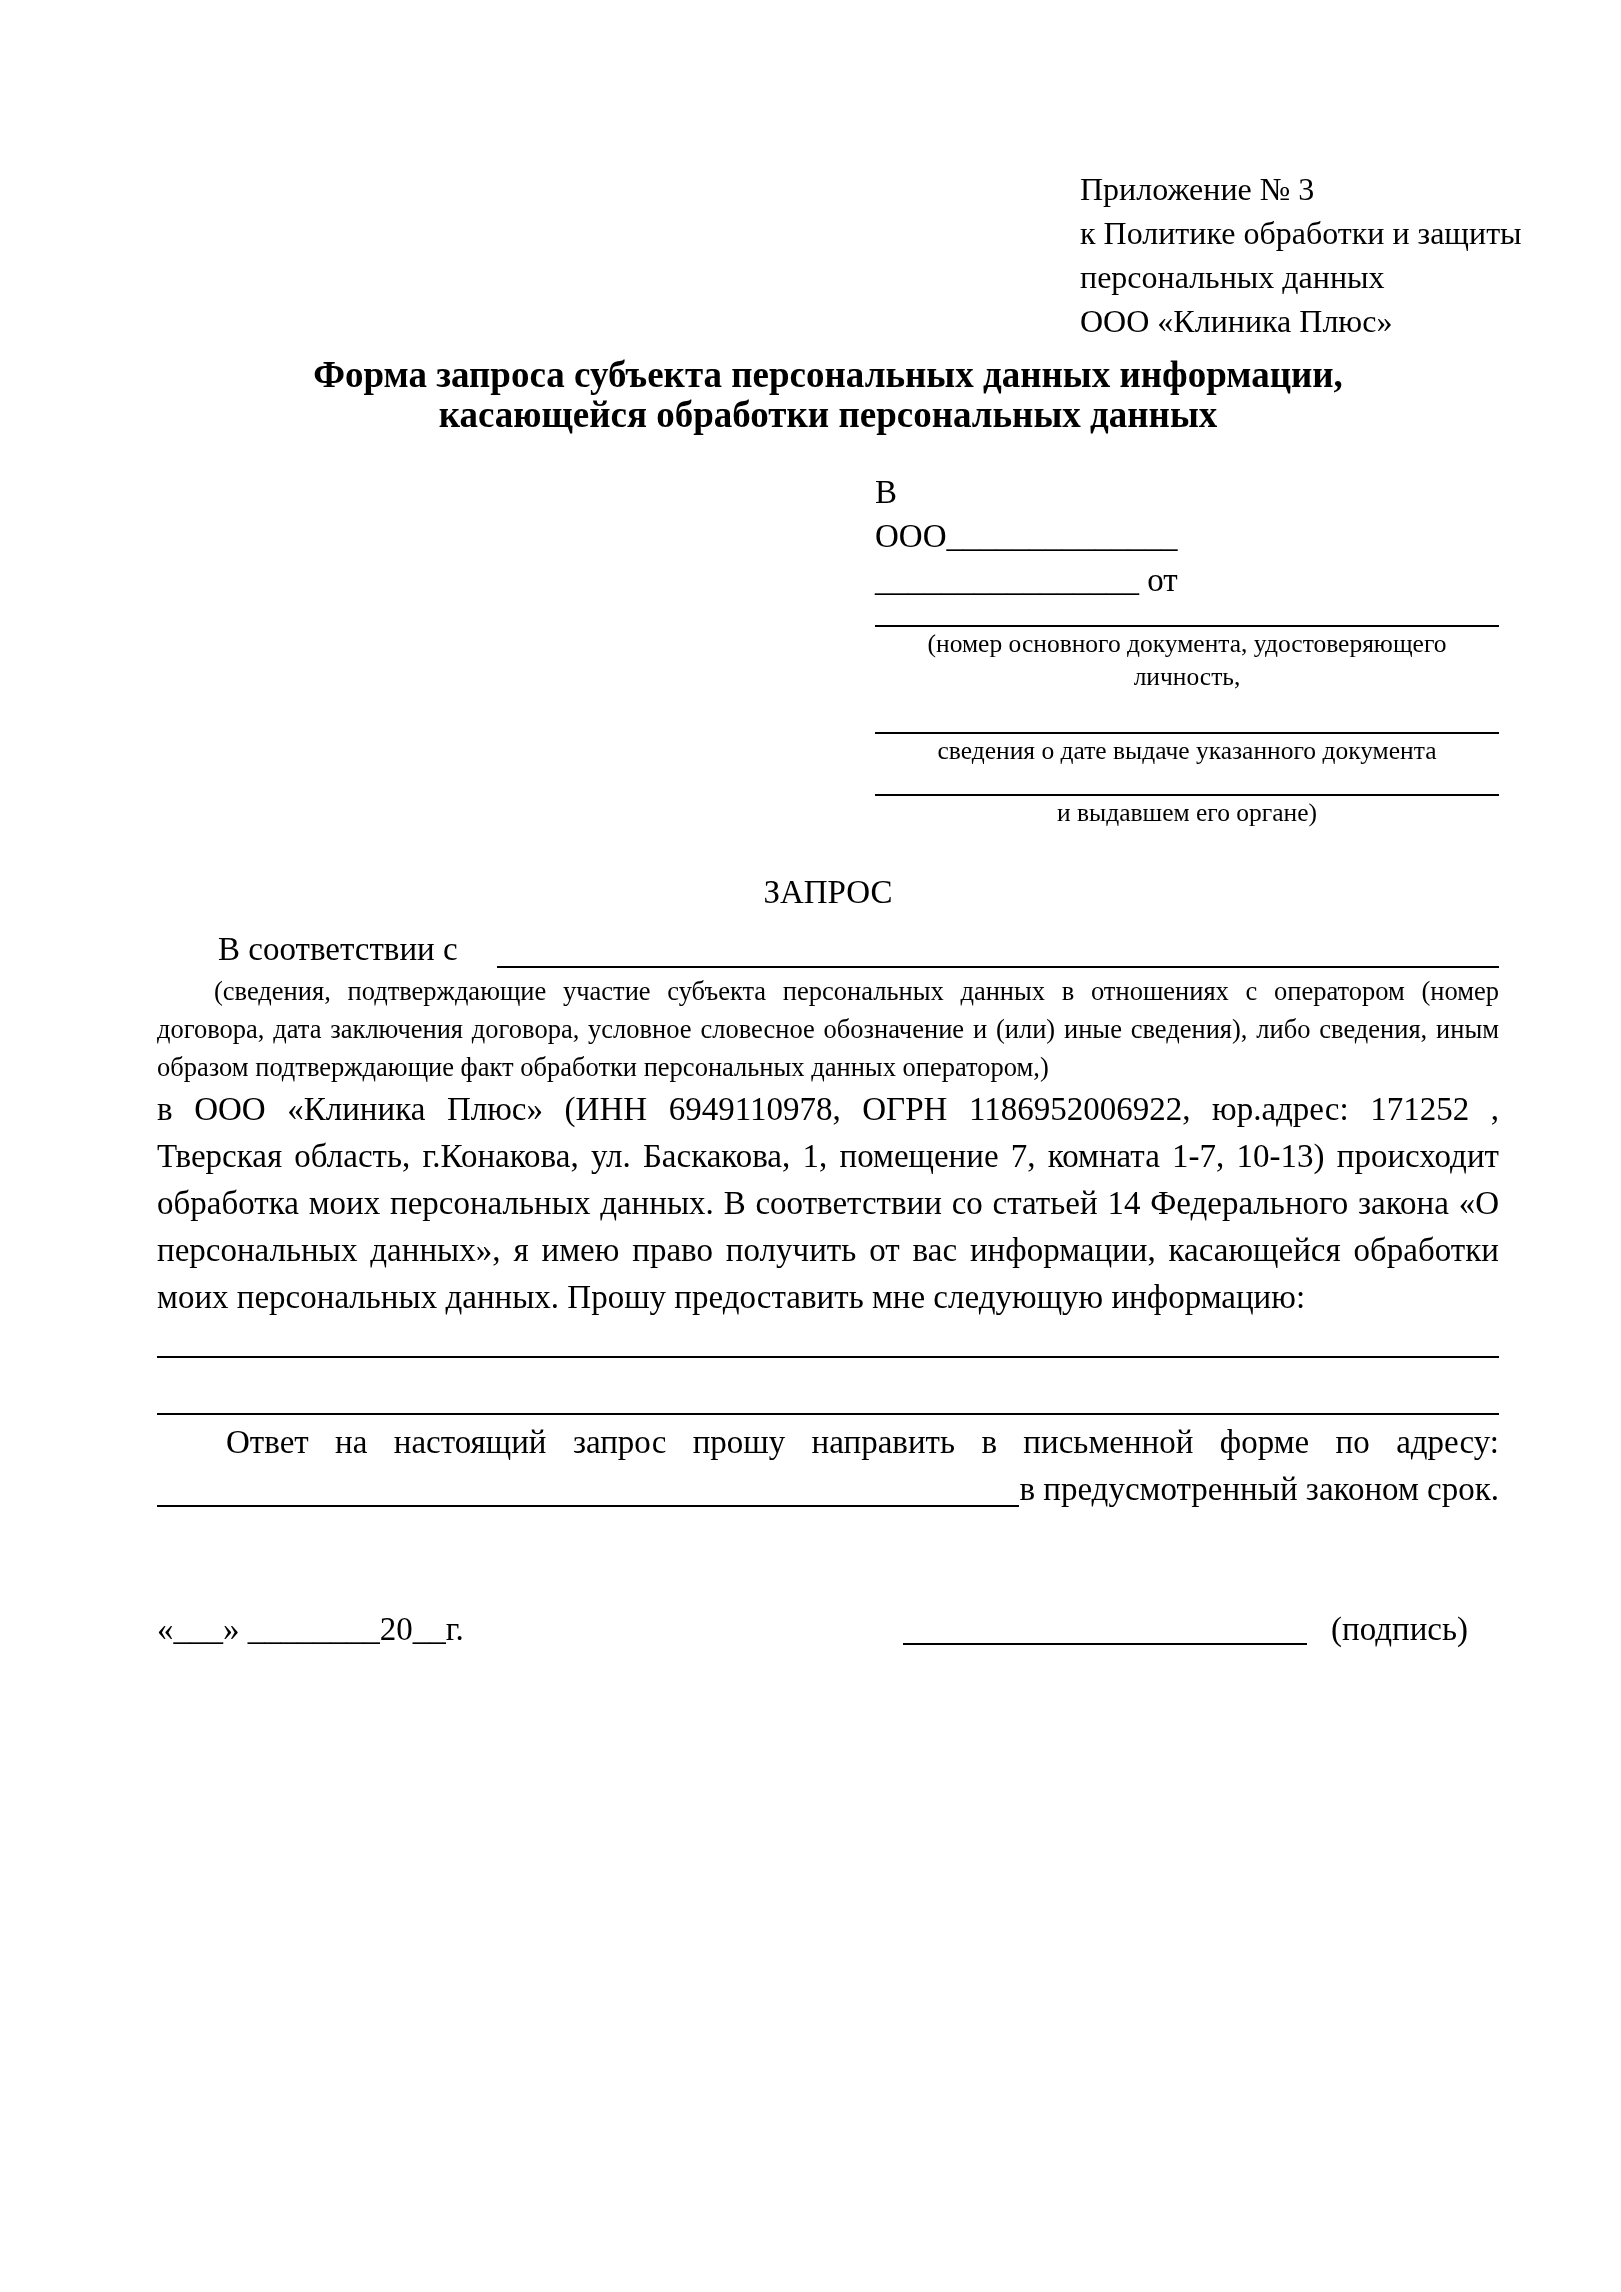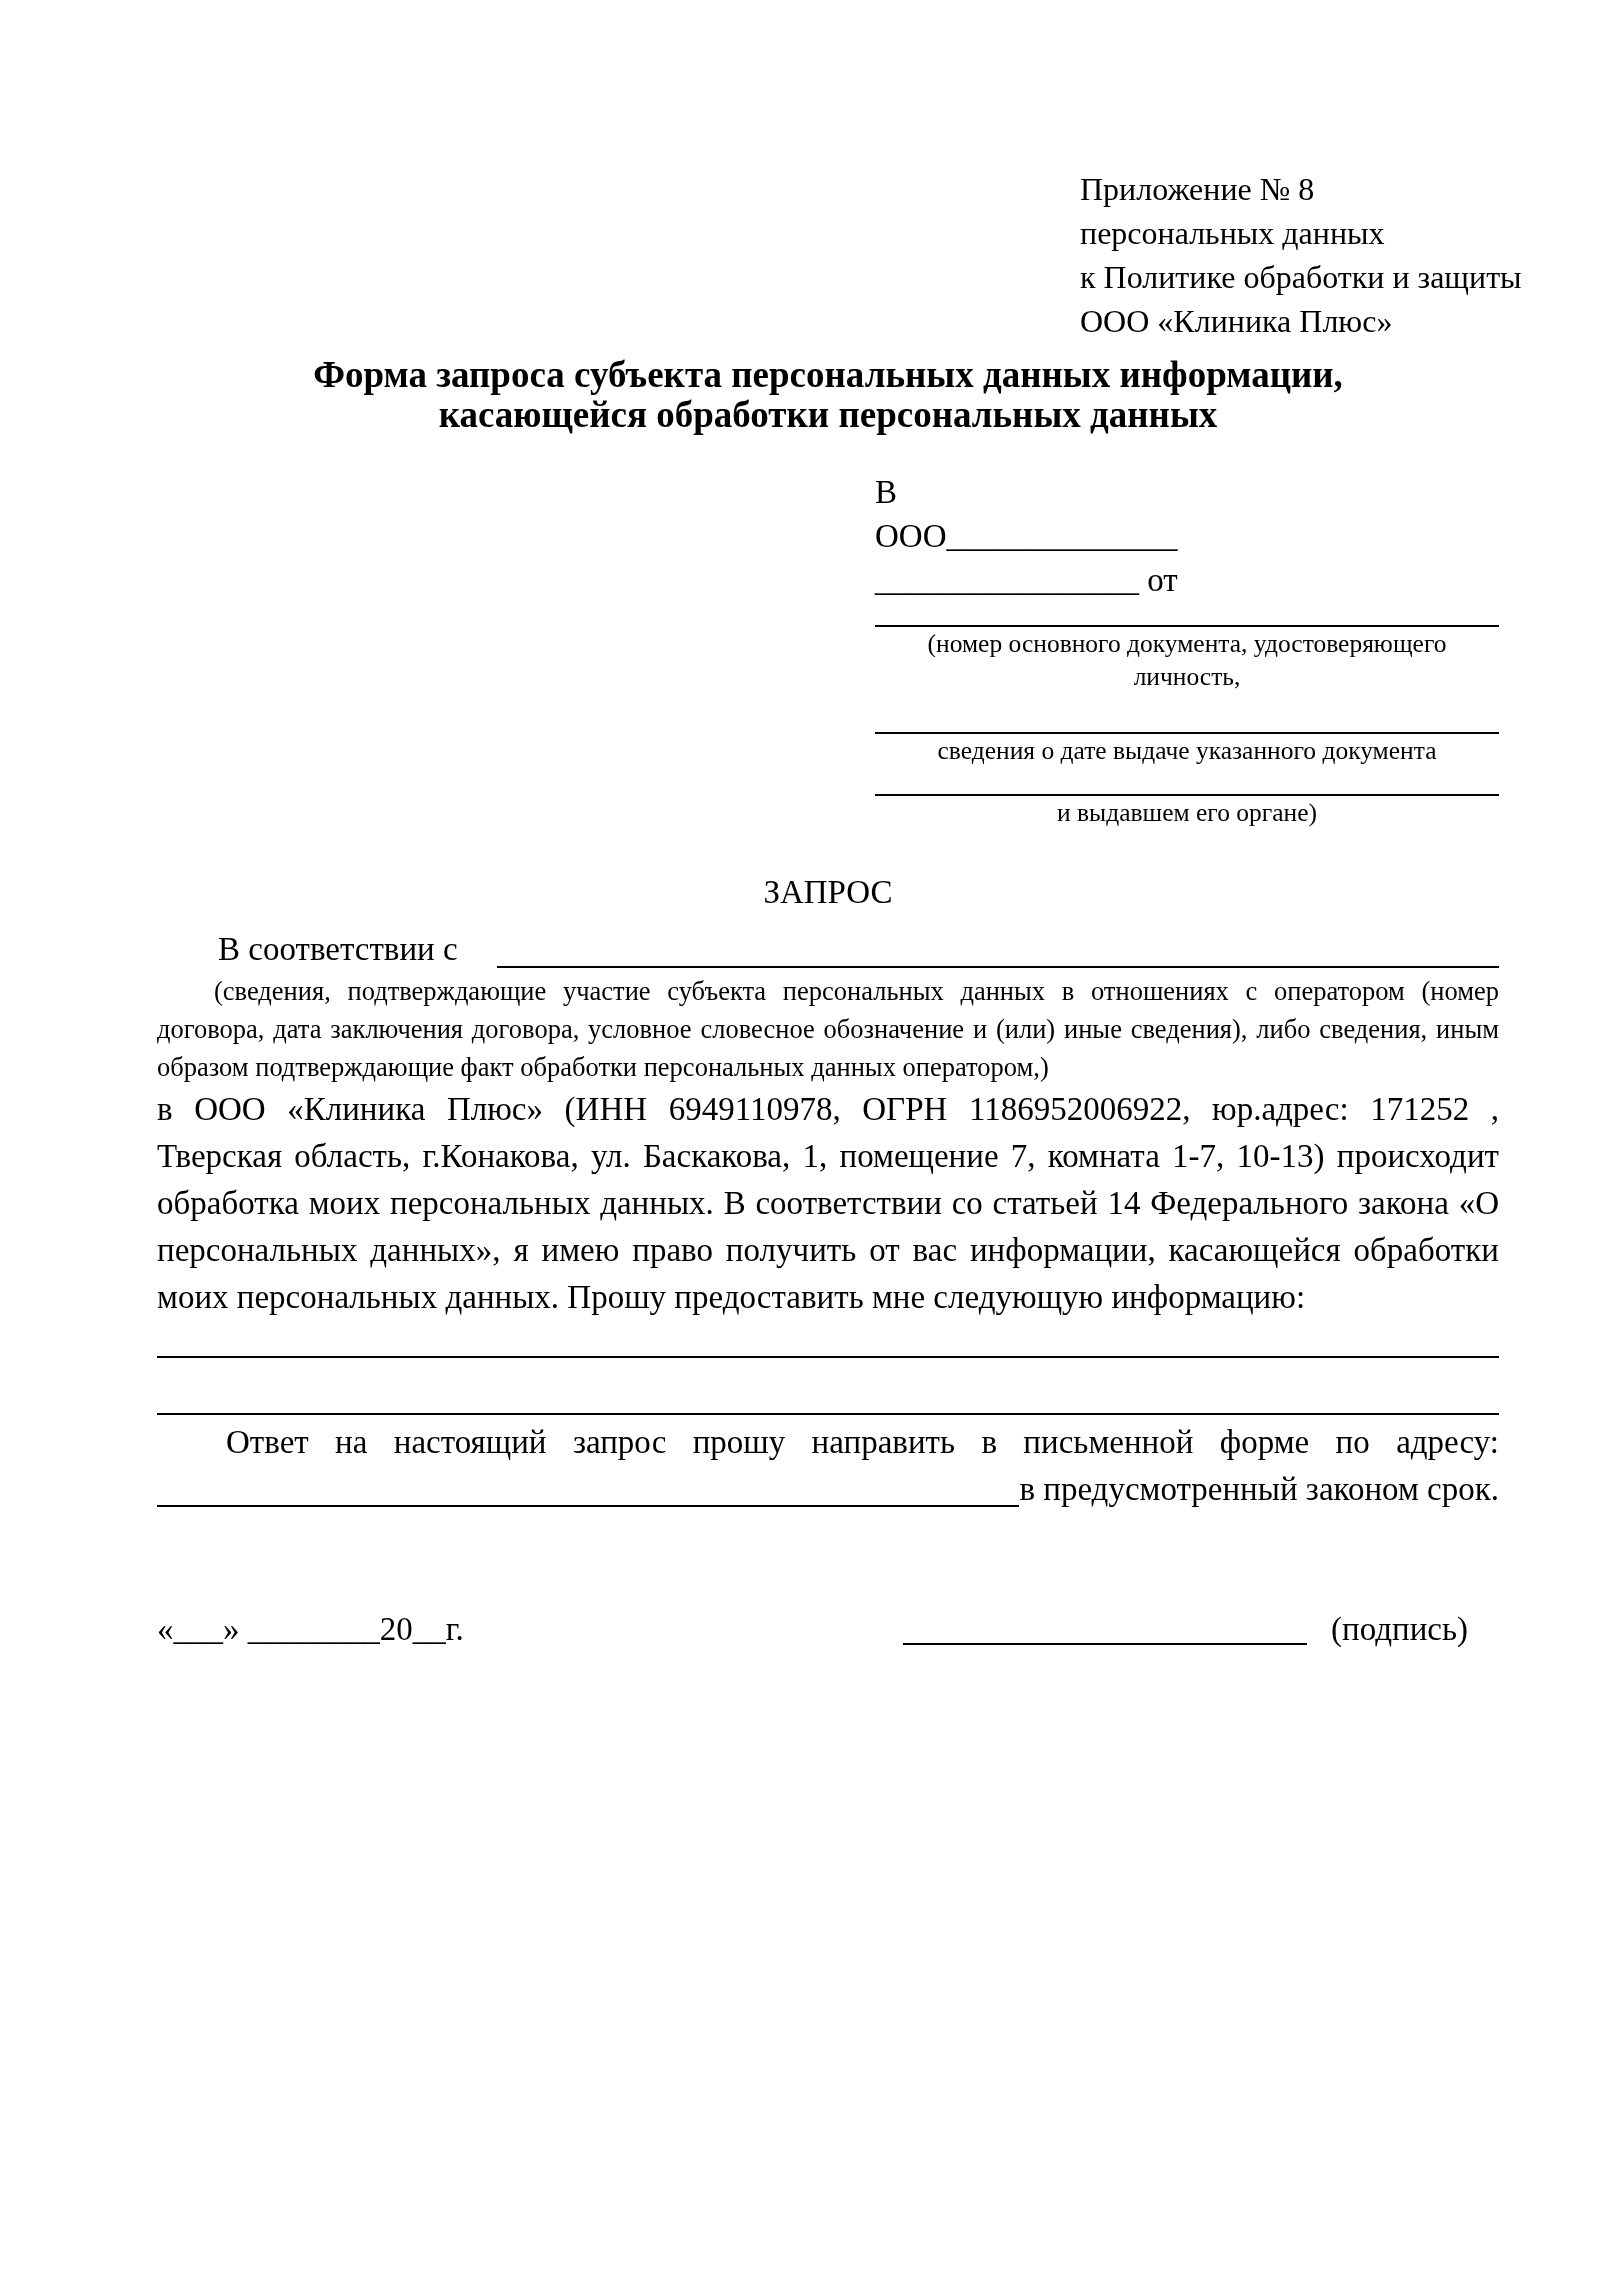--- a/index.html
+++ b/index.html
@@ -117,23 +117,23 @@
   .sig { display: flex; align-items: flex-end; margin-right: 31px; }
   .sig .rule { width: 404px; border-bottom: 2.9px solid #000; margin-bottom: 6.9px; }
   .sig .cap { white-space: nowrap; margin-left: 24px; }
 </style>
 </head>
 <body>
 
 <div class="page">
 
   <div class="annex">
-    <div>Приложение № 8</div>
+    <div>Приложение № 3</div>
+    <div>к Политике обработки и защиты</div>
     <div>персональных данных</div>
-    <div>к Политике обработки и защиты</div>
     <div>ООО «Клиника Плюс»</div>
   </div>
 
   <div class="doc-title">Форма запроса субъекта персональных данных информации, касающейся обработки персональных данных</div>
 
   <div class="addr">
     <div class="txtline">В</div>
     <div class="txtline">ООО______________</div>
     <div class="txtline">________________ от</div>
 

